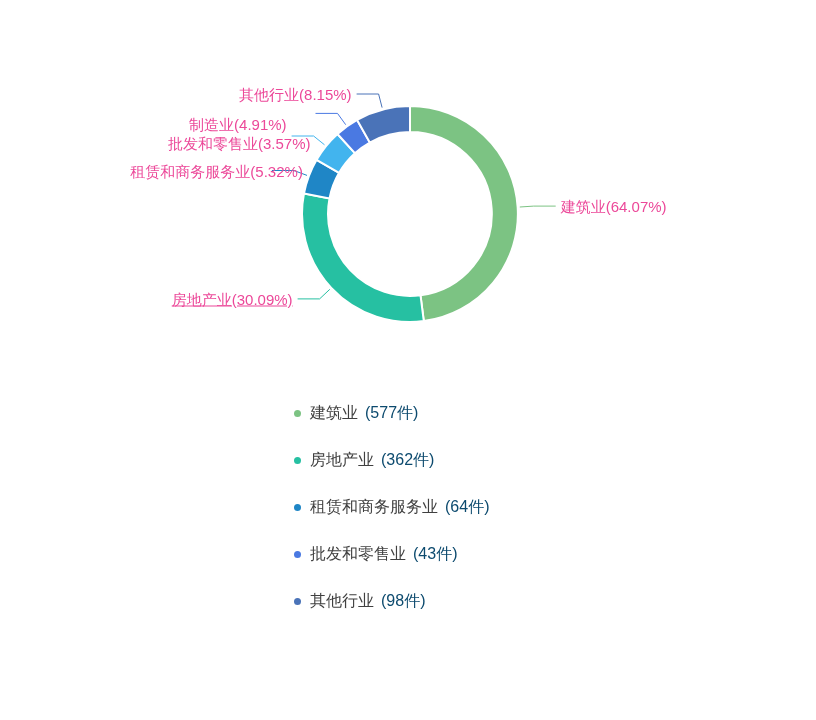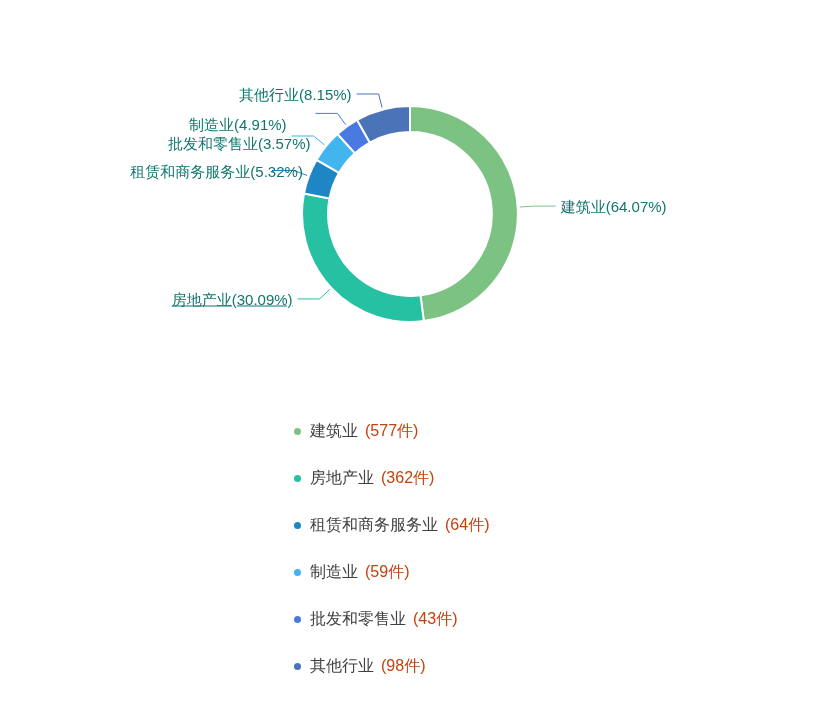--- a/index.html
+++ b/index.html
@@ -16,29 +16,29 @@
     overflow: hidden;
   }
   #donut-svg {
     position: absolute;
     left: 0;
     top: 0;
   }
   .callout {
     position: absolute;
     font-size: 15px;
-    color: #0f766e;
+    color: #ec4899;
     white-space: nowrap;
     line-height: 1;
     letter-spacing: 0;
   }
   .legend {
     position: absolute;
     left: 294px;
-    top: 408px;
+    top: 390px;
     display: flex;
     flex-direction: column;
   }
   .legend-item {
     display: flex;
     align-items: center;
     height: 47px;
     cursor: pointer;
   }
   .legend-dot {
@@ -48,21 +48,21 @@
     flex: 0 0 auto;
     margin-right: 9px;
   }
   .legend-name {
     font-size: 16px;
     color: #404040;
     white-space: nowrap;
   }
   .legend-count {
     font-size: 16px;
-    color: #c2410c;
+    color: #0c4a6e;
     white-space: nowrap;
     margin-left: 7px;
   }
 </style>
 </head>
 <body>
 
 <div class="canvas">
 
   <svg id="donut-svg" width="816" height="720">
@@ -97,25 +97,20 @@
       <span class="legend-dot" style="background: rgb(38, 192, 162);"></span>
       <span class="legend-name">房地产业</span>
       <span class="legend-count">(362件)</span>
     </div>
     <div class="legend-item">
       <span class="legend-dot" style="background: rgb(31, 134, 198);"></span>
       <span class="legend-name">租赁和商务服务业</span>
       <span class="legend-count">(64件)</span>
     </div>
     <div class="legend-item">
-      <span class="legend-dot" style="background: rgb(66, 180, 238);"></span>
-      <span class="legend-name">制造业</span>
-      <span class="legend-count">(59件)</span>
-    </div>
-    <div class="legend-item">
       <span class="legend-dot" style="background: rgb(74, 121, 226);"></span>
       <span class="legend-name">批发和零售业</span>
       <span class="legend-count">(43件)</span>
     </div>
     <div class="legend-item">
       <span class="legend-dot" style="background: rgb(74, 115, 184);"></span>
       <span class="legend-name">其他行业</span>
       <span class="legend-count">(98件)</span>
     </div>
   </div>

